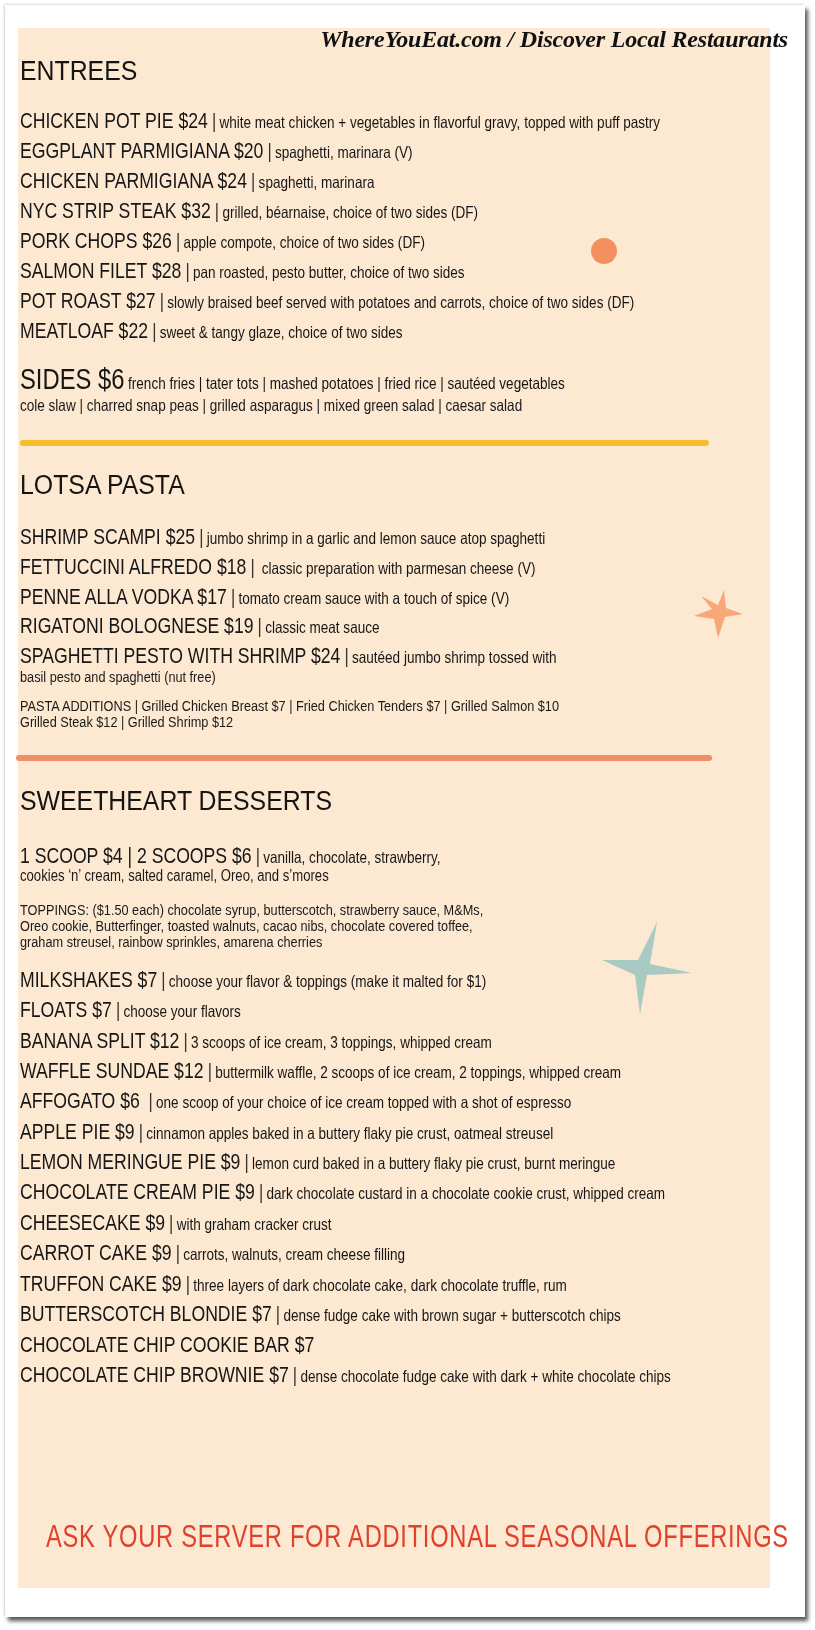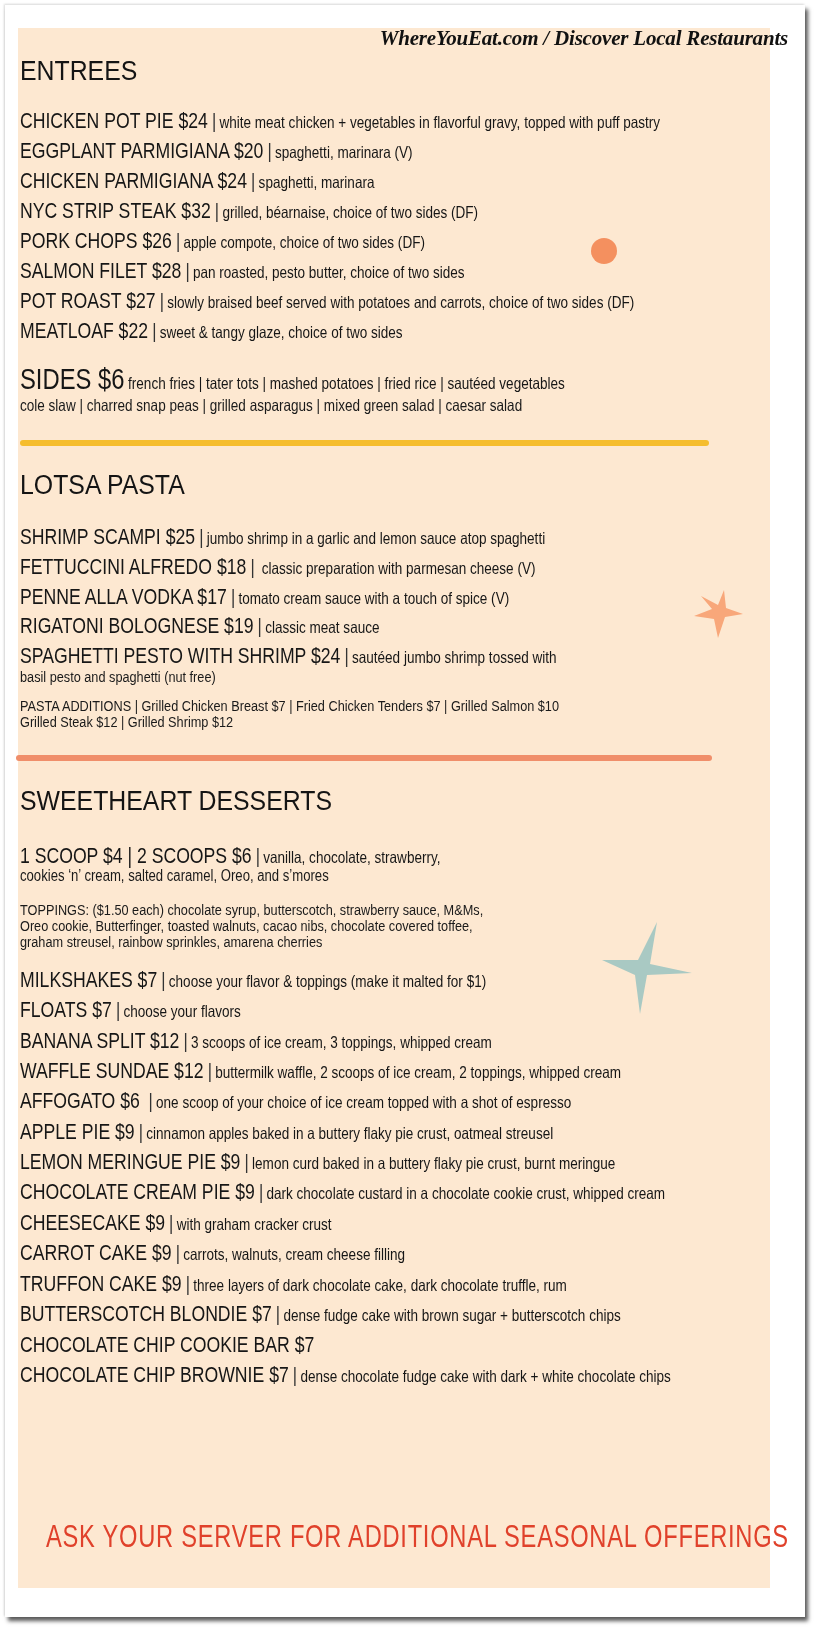--- a/index.html
+++ b/index.html
@@ -12,21 +12,21 @@
     background: #ffffff;
     box-shadow: 3px 4px 4px rgba(0,0,0,0.65), -1px -1px 2px rgba(0,0,0,0.15);
   }
   .panel {
     position: absolute; left: 18px; top: 28px; width: 752px; height: 1560px;
     background: #fde8d1;
   }
   .watermark {
     position: absolute; right: 27px; top: 26px;
     font-family: "Liberation Serif", "DejaVu Serif", serif;
-    font-style: italic; font-weight: bold; font-size: 21px; color: #111;
+    font-style: italic; font-weight: bold; font-size: 24px; color: #111;
     letter-spacing: -0.2px; white-space: nowrap;
   }
   .section-title {
     position: absolute; left: 20px;
     font-size: 27px; color: #141414; letter-spacing: 0px;
     transform: scaleX(0.92); transform-origin: left;
     white-space: nowrap;
   }
   .row {
     position: absolute; left: 20px; white-space: nowrap; color: #161616;

